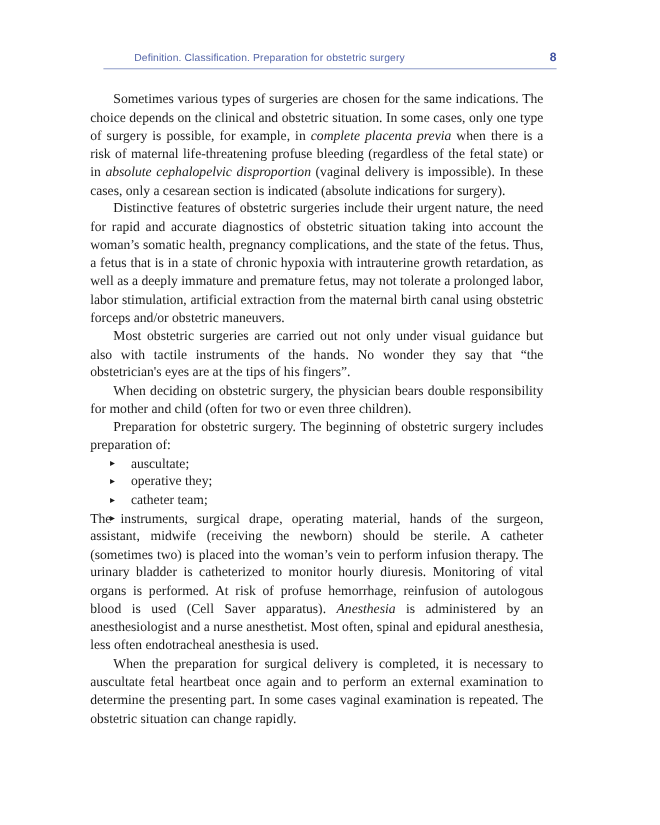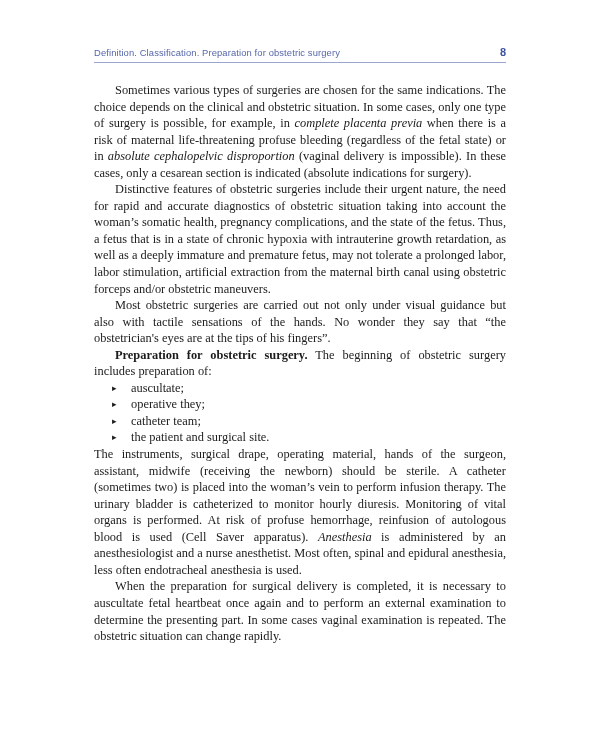--- a/index.html
+++ b/index.html
@@ -30,30 +30,31 @@
     justify-content: space-between;
     border-bottom: 1.2px solid #9aa6ce;
     padding-bottom: 4px;
   }
   .running-head-title {
     font-family: "Liberation Sans", sans-serif;
     font-size: 9.4px;
     letter-spacing: 0.12px;
     color: #5566a8;
     white-space: nowrap;
+    margin-left: 28px;
   }
   .running-head-folio {
     font-family: "Liberation Sans", sans-serif;
     font-size: 11px;
     font-weight: bold;
     color: #3f51a0;
   }
   .body-text {
     position: absolute;
-    left: 94px;
+    left: 82px;
     top: 82px;
     width: 412px;
     font-size: 12.4px;
     line-height: 16.55px;
     color: #1b1b1b;
     text-align: justify;
     text-justify: inter-word;
   }
   .para {
     margin: 0;
@@ -78,49 +79,50 @@
     left: 18px;
     top: 0;
     font-size: 9px;
     line-height: 16.55px;
     color: #1b1b1b;
   }
   em.term {
     font-style: italic;
   }
   strong.lead {
-    font-weight: bold;
+    font-weight: normal;
   }
 </style>
 </head>
 <body>
 
 <div class="page">
 
   <div class="running-head">
     <span class="running-head-title">Definition. Classification. Preparation for obstetric surgery</span>
     <span class="running-head-folio">8</span>
   </div>
 
   <div class="body-text">
 
     <p class="para"><span>Sometimes various types of surgeries are chosen for the same indications. The choice depends on the clinical and obstetric situation. In some cases, only one type of surgery is possible, for example, in </span><em class="term">complete placenta previa</em><span> when there is a risk of maternal life-threatening profuse bleeding (regardless of the fetal state) or in </span><em class="term">absolute cephalopelvic disproportion</em><span> (vaginal delivery is impossible). In these cases, only a cesarean section is indicated (absolute indications for surgery).</span></p>
 
     <p class="para">Distinctive features of obstetric surgeries include their urgent nature, the need for rapid and accurate diagnostics of obstetric situation taking into account the woman’s somatic health, pregnancy complications, and the state of the fetus. Thus, a fetus that is in a state of chronic hypoxia with intrauterine growth retardation, as well as a deeply immature and premature fetus, may not tolerate a prolonged labor, labor stimulation, artificial extraction from the maternal birth canal using obstetric forceps and/or obstetric maneuvers.</p>
 
-    <p class="para">Most obstetric surgeries are carried out not only under visual guidance but also with tactile sensations of the hands. No wonder they say that “the obstetrician's eyes are at the tips of his fingers”.</p>
+    <p class="para">Most obstetric surgeries are carried out not only under visual guidance but also with tactile instruments of the hands. No wonder they say that “the obstetrician's eyes are at the tips of his fingers”.</p>
 
+    <p class="para">When deciding on obstetric surgery, the physician bears double responsibility for mother and child (often for two or even three children).</p>
 
     <p class="para"><strong class="lead">Preparation for obstetric surgery.</strong><span> The beginning of obstetric surgery includes preparation of:</span></p>
 
     <ul class="bullet-list">
       <li class="bullet-item"><span class="marker">▸</span><span>auscultate;</span></li>
       <li class="bullet-item"><span class="marker">▸</span><span>operative they;</span></li>
       <li class="bullet-item"><span class="marker">▸</span><span>catheter team;</span></li>
-      <li class="bullet-item"><span class="marker">▸</span><span>the patient and surgical site.</span></li>
+      <li class="bullet-item"><span class="marker">▸</span></li>
     </ul>
 
     <p class="para no-indent"><span>The instruments, surgical drape, operating material, hands of the surgeon, assistant, midwife (receiving the newborn) should be sterile. A catheter (sometimes two) is placed into the woman’s vein to perform infusion therapy. The urinary bladder is catheterized to monitor hourly diuresis. Monitoring of vital organs is performed. At risk of profuse hemorrhage, reinfusion of autologous blood is used (Cell Saver apparatus). </span><em class="term">Anesthesia</em><span> is administered by an anesthesiologist and a nurse anesthetist. Most often, spinal and epidural anesthesia, less often endotracheal anesthesia is used.</span></p>
 
     <p class="para">When the preparation for surgical delivery is completed, it is necessary to auscultate fetal heartbeat once again and to perform an external examination to determine the presenting part. In some cases vaginal examination is repeated. The obstetric situation can change rapidly.</p>
 
   </div>
 </div>
 
 </body></html>

